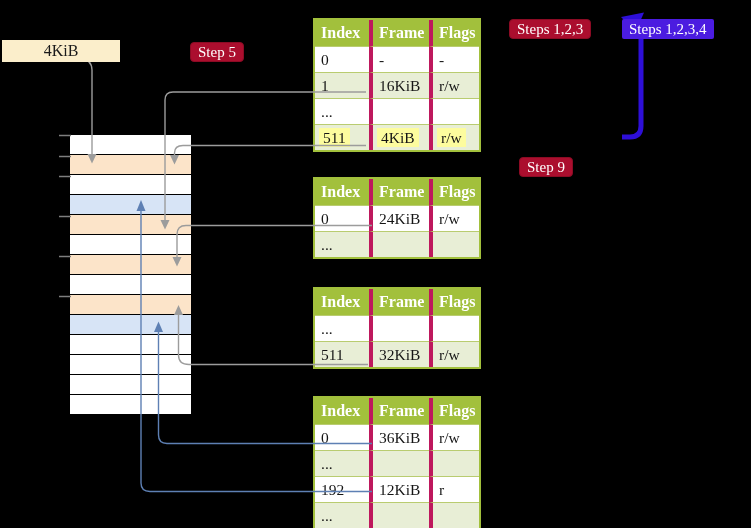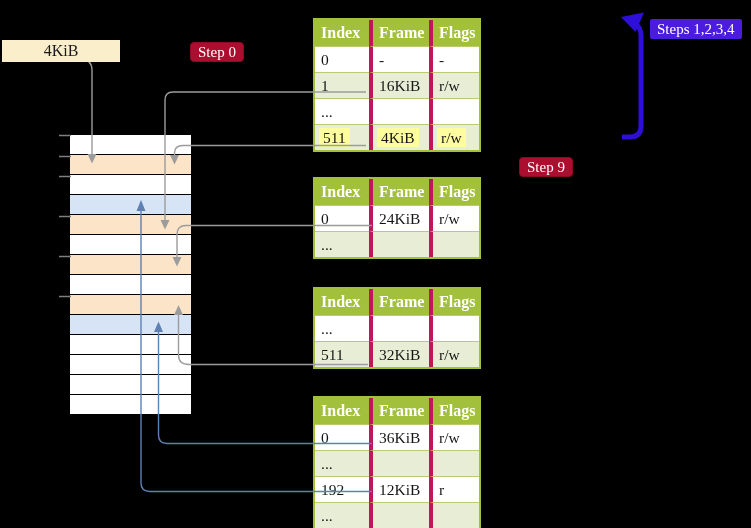--- a/index.html
+++ b/index.html
@@ -175,17 +175,18 @@
     <polygon class="head-blue" points="154,332 163,332 158.5,321.5"></polygon>
 
     <path class="conn-blue" d="M372,491.5 L150,491.5 Q141,491.5 141,483 L141,210"></path>
     <polygon class="head-blue" points="136.5,211 145.5,211 141,200"></polygon>
 
     <path class="conn-thick" d="M622,137 L630,137 Q641,137 641,126 L641,36 Q641,27 635,24"></path>
     <polygon class="head-thick" points="621,17 644,12.5 635.5,32"></polygon>
   </svg>
 
   <div class="lbl frame-label">4KiB</div>
-  <div class="lbl badge red" style="left:190px;top:42px;">Step 0</div>
-  <div class="lbl badge violet" style="left:650px;top:19px;text-align:center;">Steps 1,2,3,4</div>
+  <div class="lbl badge red" style="left:190px;top:42px;">Step 5</div>
+  <div class="lbl badge red" style="left:509px;top:19px;">Steps 1,2,3</div>
+  <div class="lbl badge violet" style="left:622px;top:19px;text-align:center;">Steps 1,2,3,4</div>
   <div class="lbl badge red" style="left:519px;top:157px;">Step 9</div>
 
 </div>
 
 </body></html>

